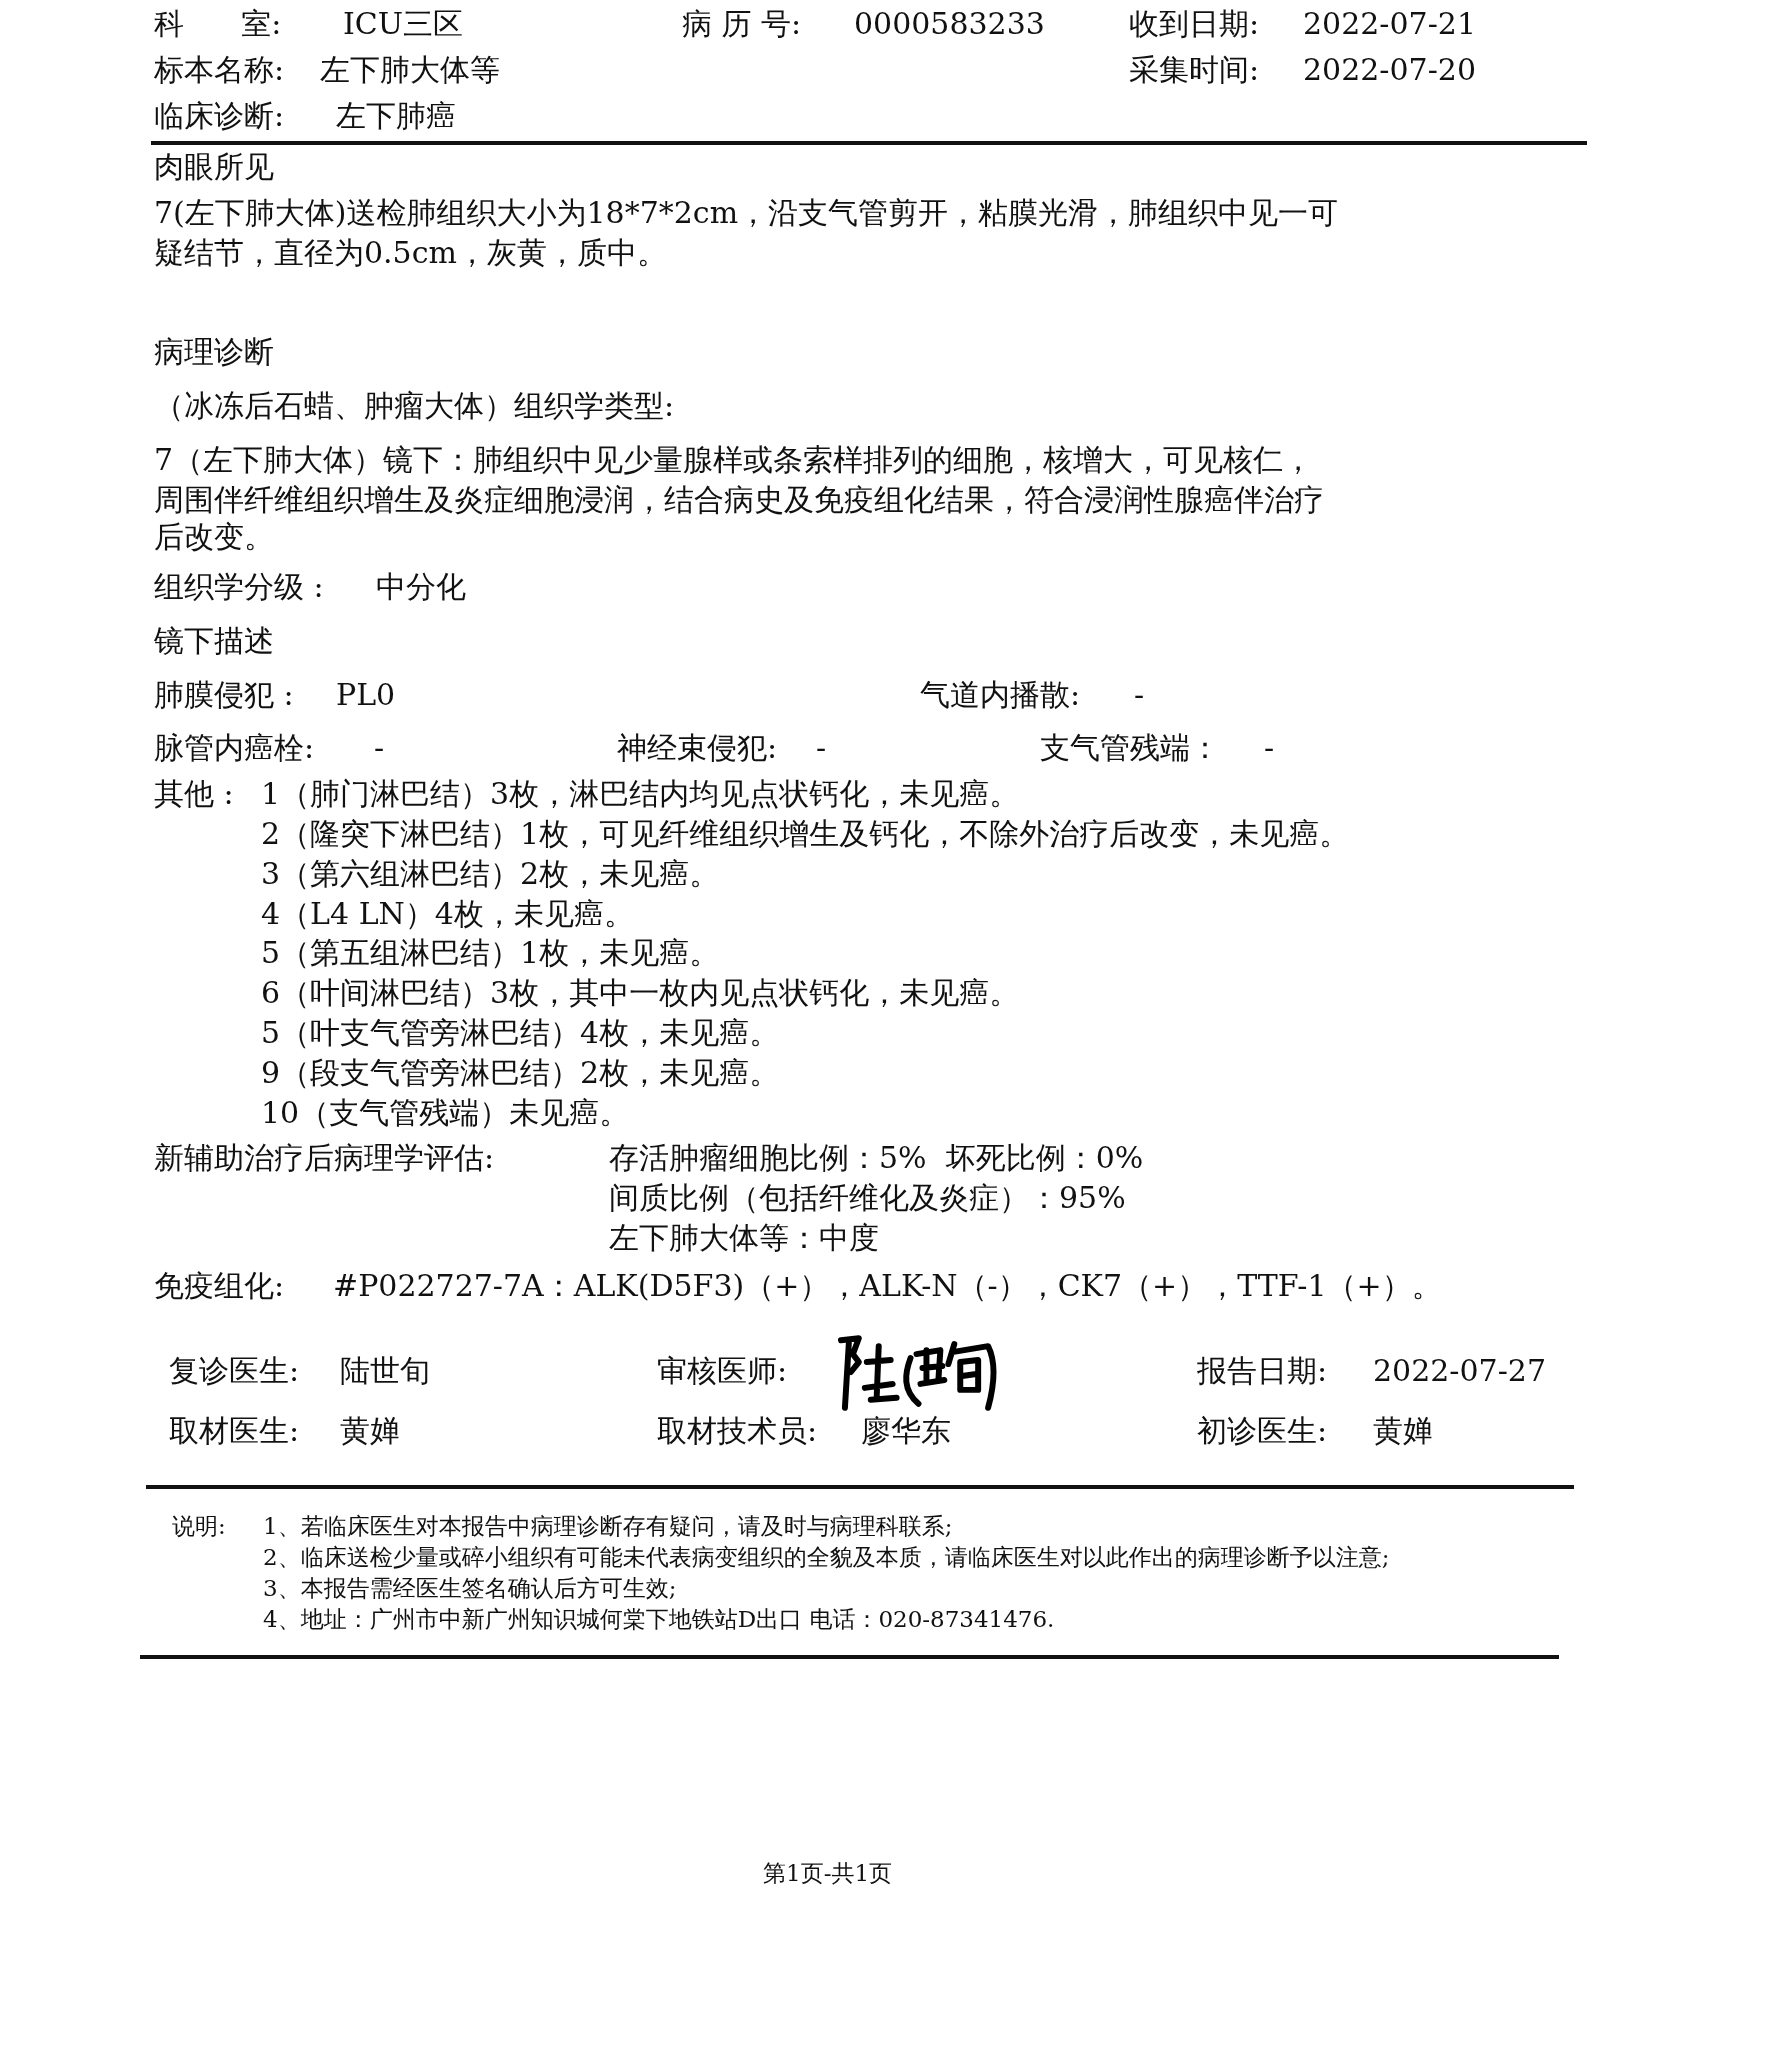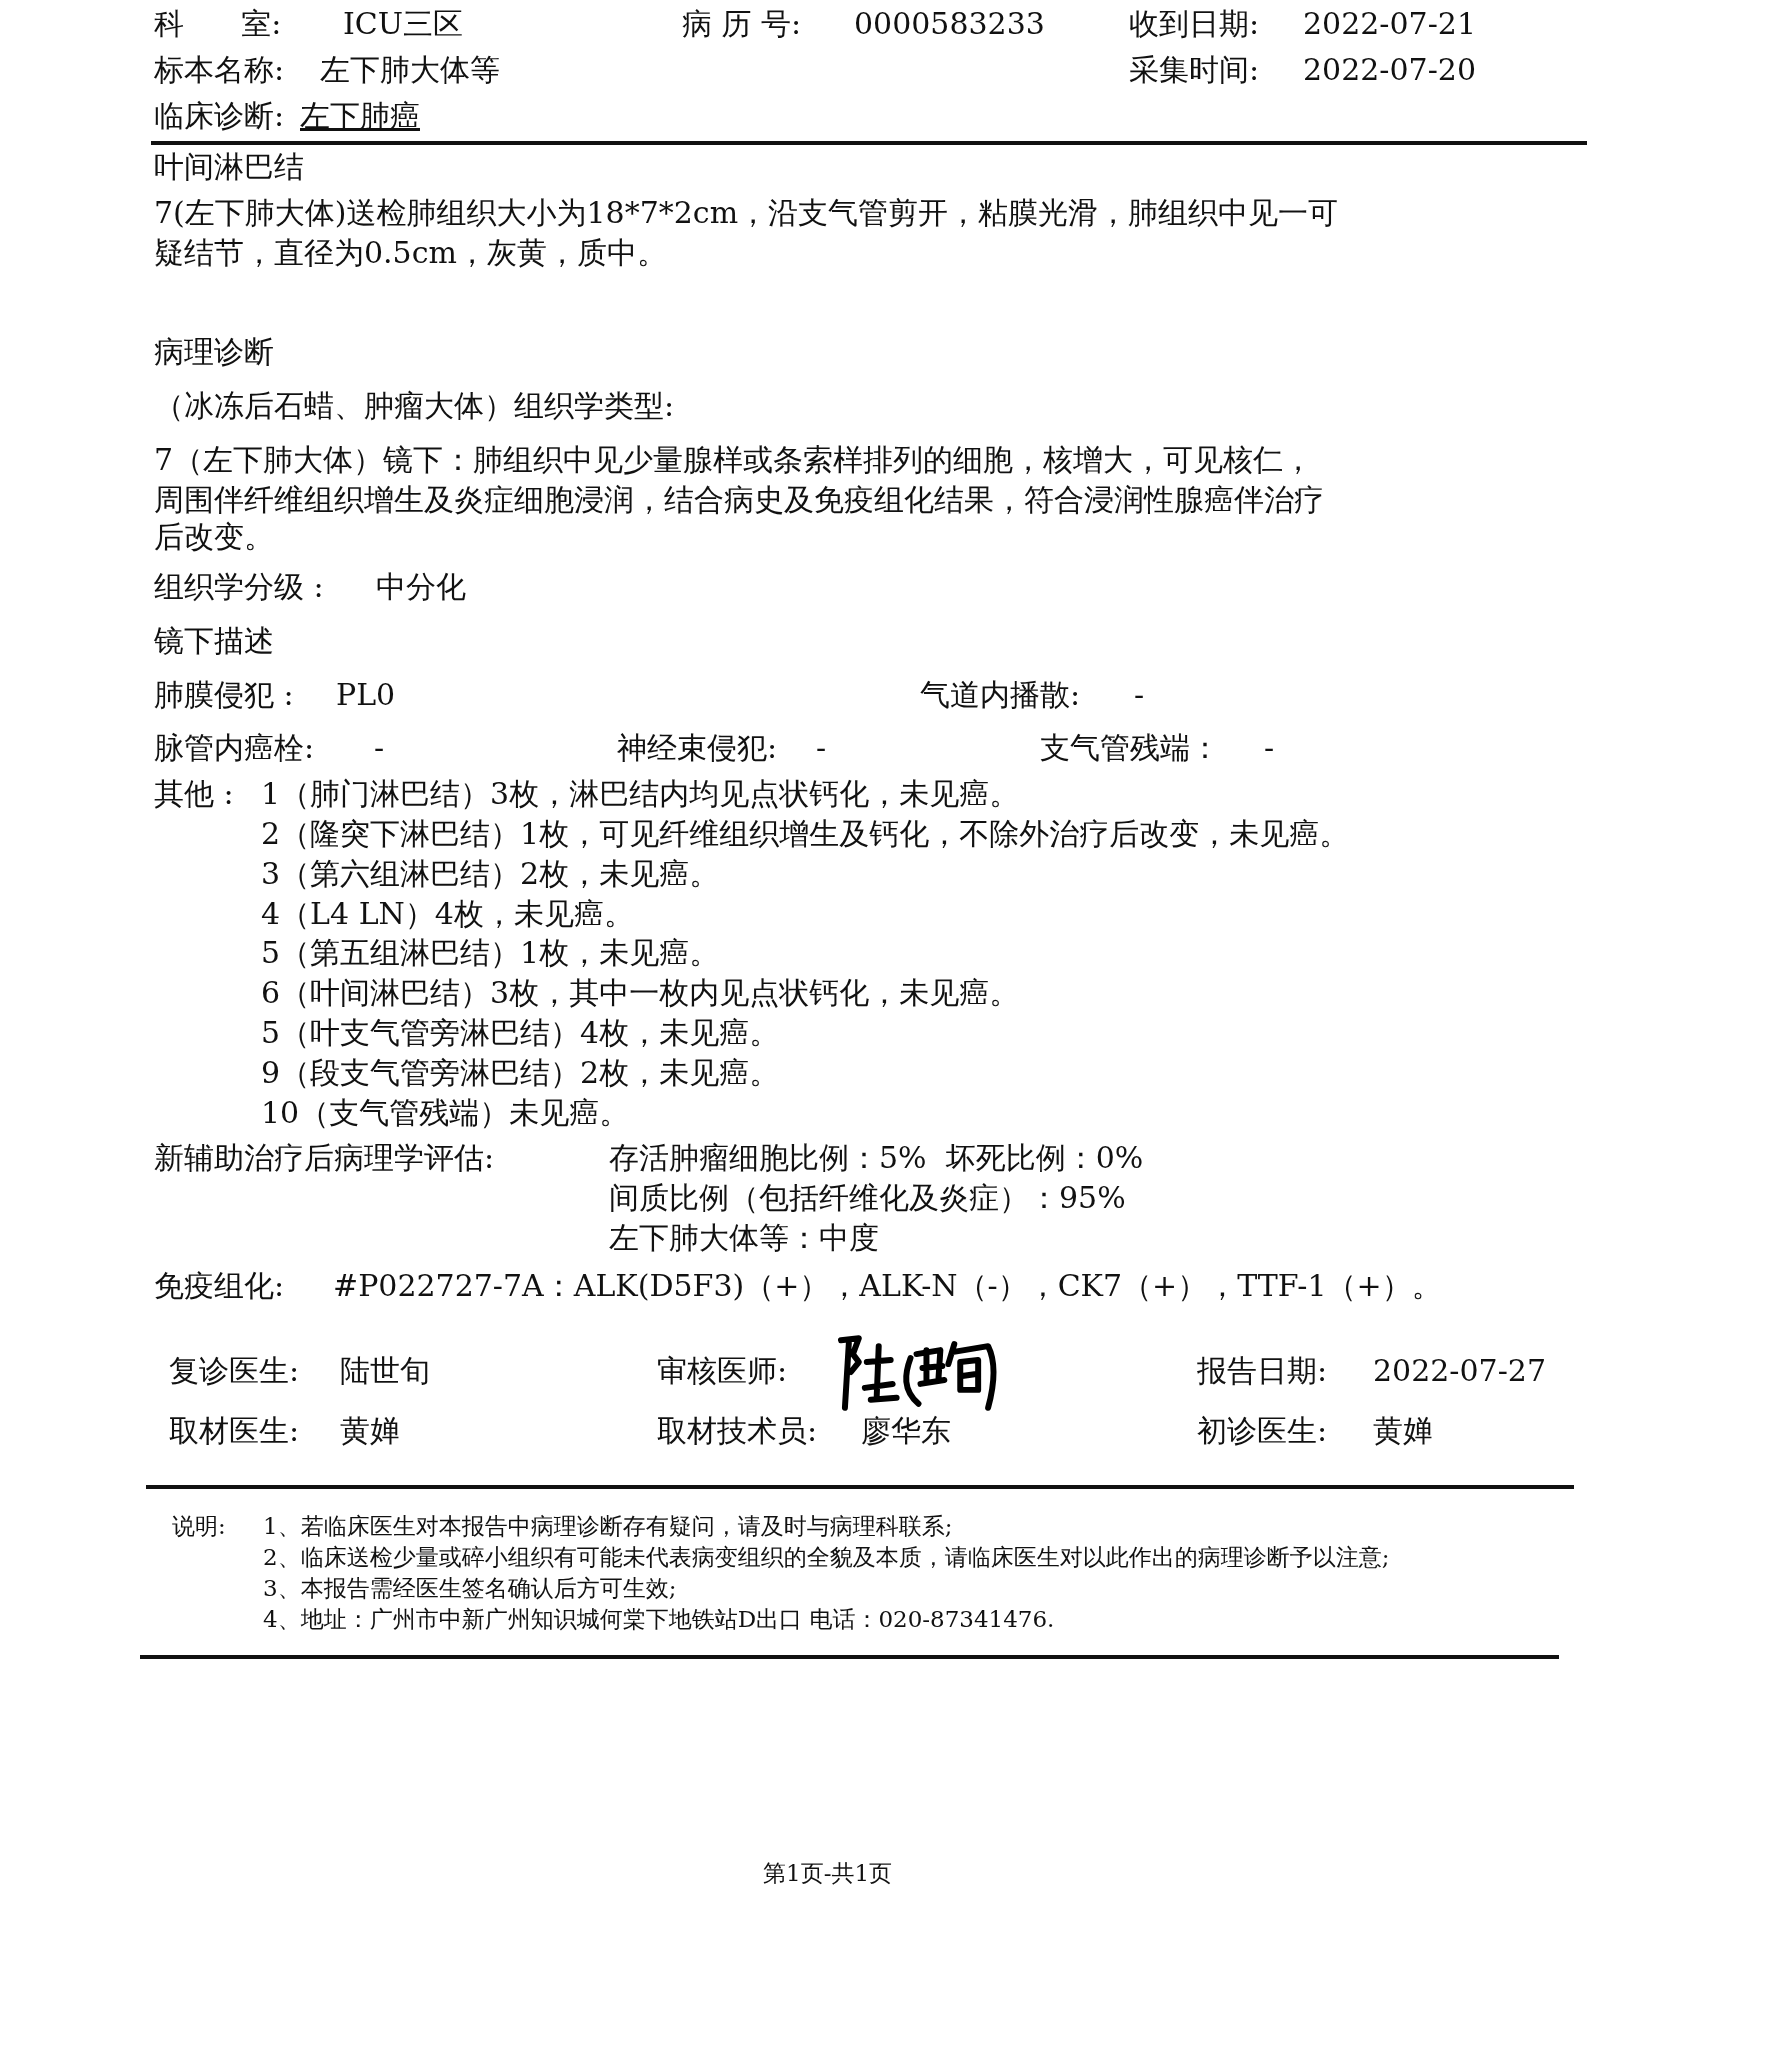--- a/index.html
+++ b/index.html
@@ -48,27 +48,27 @@
     <span class="abs t30" style="left:1129px; top:4px;">收到日期:</span>
     <span class="abs t30" style="left:1303px; top:4px;">2022-07-21</span>
 
     <span class="abs t30" style="left:154px; top:50px;">标本名称:</span>
     <span class="abs t30" style="left:320px; top:50px;">左下肺大体等</span>
 
     <span class="abs t30" style="left:1129px; top:50px;">采集时间:</span>
     <span class="abs t30" style="left:1303px; top:50px;">2022-07-20</span>
 
     <span class="abs t30" style="left:154px; top:96px;">临床诊断:</span>
-    <span class="abs t30" style="left:300px; top:96px;text-decoration:underline;">左下肺癌</span>
+    <span class="abs t30" style="left:336px; top:96px;">左下肺癌</span>
   </div>
 
   <div class="rule" style="left:151px; top:141px; width:1436px;"></div>
 
   <div>
-    <span class="abs t30" style="left:154px; top:147px;">叶间淋巴结</span>
+    <span class="abs t30" style="left:154px; top:147px;">肉眼所见</span>
     <span class="abs t30" style="left:154px; top:193px;">7(左下肺大体)送检肺组织大小为18*7*2cm，沿支气管剪开，粘膜光滑，肺组织中见一可</span>
     <span class="abs t30" style="left:154px; top:233px;">疑结节，直径为0.5cm，灰黄，质中。</span>
   </div>
 
   <div>
     <span class="abs t30" style="left:154px; top:332px;">病理诊断</span>
     <span class="abs t30" style="left:154px; top:386px;">（冰冻后石蜡、肿瘤大体）组织学类型:</span>
     <span class="abs t30" style="left:154px; top:440px;">7（左下肺大体）镜下：肺组织中见少量腺样或条索样排列的细胞，核增大，可见核仁，</span>
     <span class="abs t30" style="left:154px; top:480px;">周围伴纤维组织增生及炎症细胞浸润，结合病史及免疫组化结果，符合浸润性腺癌伴治疗</span>
     <span class="abs t30" style="left:154px; top:517px;">后改变。</span>

